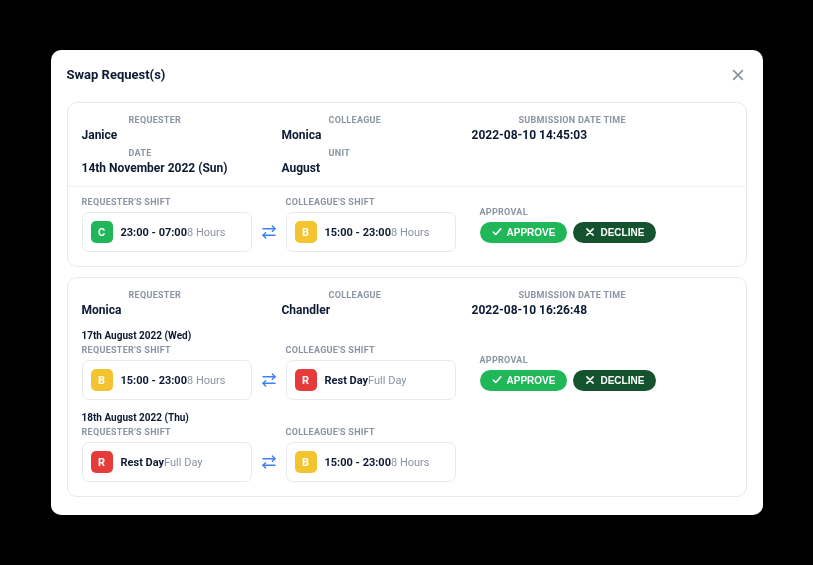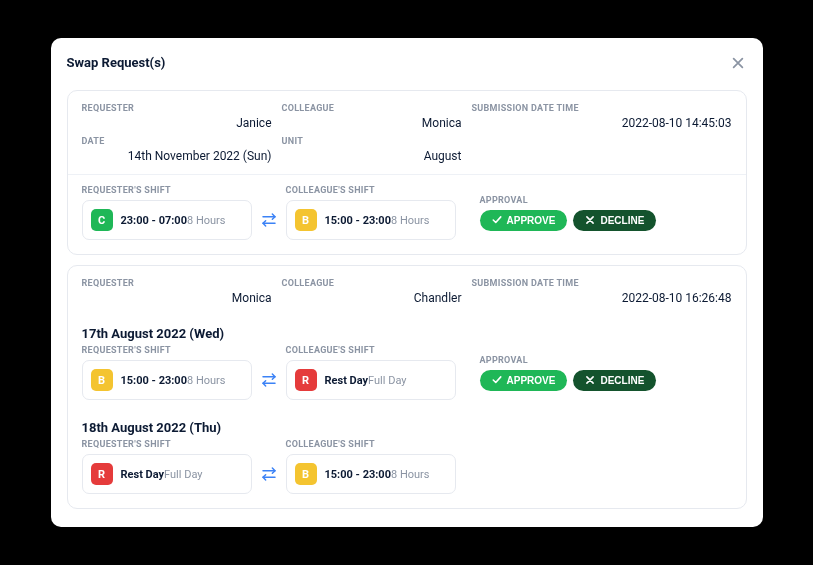--- a/index.html
+++ b/index.html
@@ -42,25 +42,25 @@
     display:flex; gap:10px;
   }
   .col-left { flex:0 0 190px; }
   .col-mid  { flex:0 0 180px; }
   .col-right{ flex:1; }
 
   .label {
     font-size:9px; font-weight:700; letter-spacing:.3px;
     color:#8b94a3; text-transform:uppercase;
     margin-bottom:2px;
+    margin-left:47px;
   }
   .value {
-    font-size:12px; font-weight:400; color:#0c1a33;
+    font-size:12px; font-weight:700; color:#0c1a33;
     line-height:1.35;
-    text-align:right;
   }
   .stack + .stack { margin-top:5px; }
   .stack .label { margin-top:0; }
 
   hr.divider {
     border:none; border-top:1px solid #eef1f6;
     margin:10px -14px 10px -14px;
   }
 
   .shift-row {
@@ -102,22 +102,22 @@
     padding:5px 12px;
     font-size:10px; font-weight:700;
     display:inline-flex; align-items:center; gap:5px;
     cursor:pointer; color:#fff;
   }
   .btn-approve { background:#1fb757; }
   .btn-decline { background:#14532d; }
   .btn svg { width:10px; height:10px; }
 
   .day-heading {
-    font-size:13px; font-weight:700; color:#0c1a33;
-    margin-top:20px; margin-bottom:4px;
+    font-size:10px; font-weight:700; color:#0c1a33;
+    margin-top:12px; margin-bottom:4px;
   }
 </style>
 </head>
 <body>
 
 <div class="modal">
 
   <div class="modal-header">
     <div class="modal-title">Swap Request(s)</div>
     <button class="close-btn">

